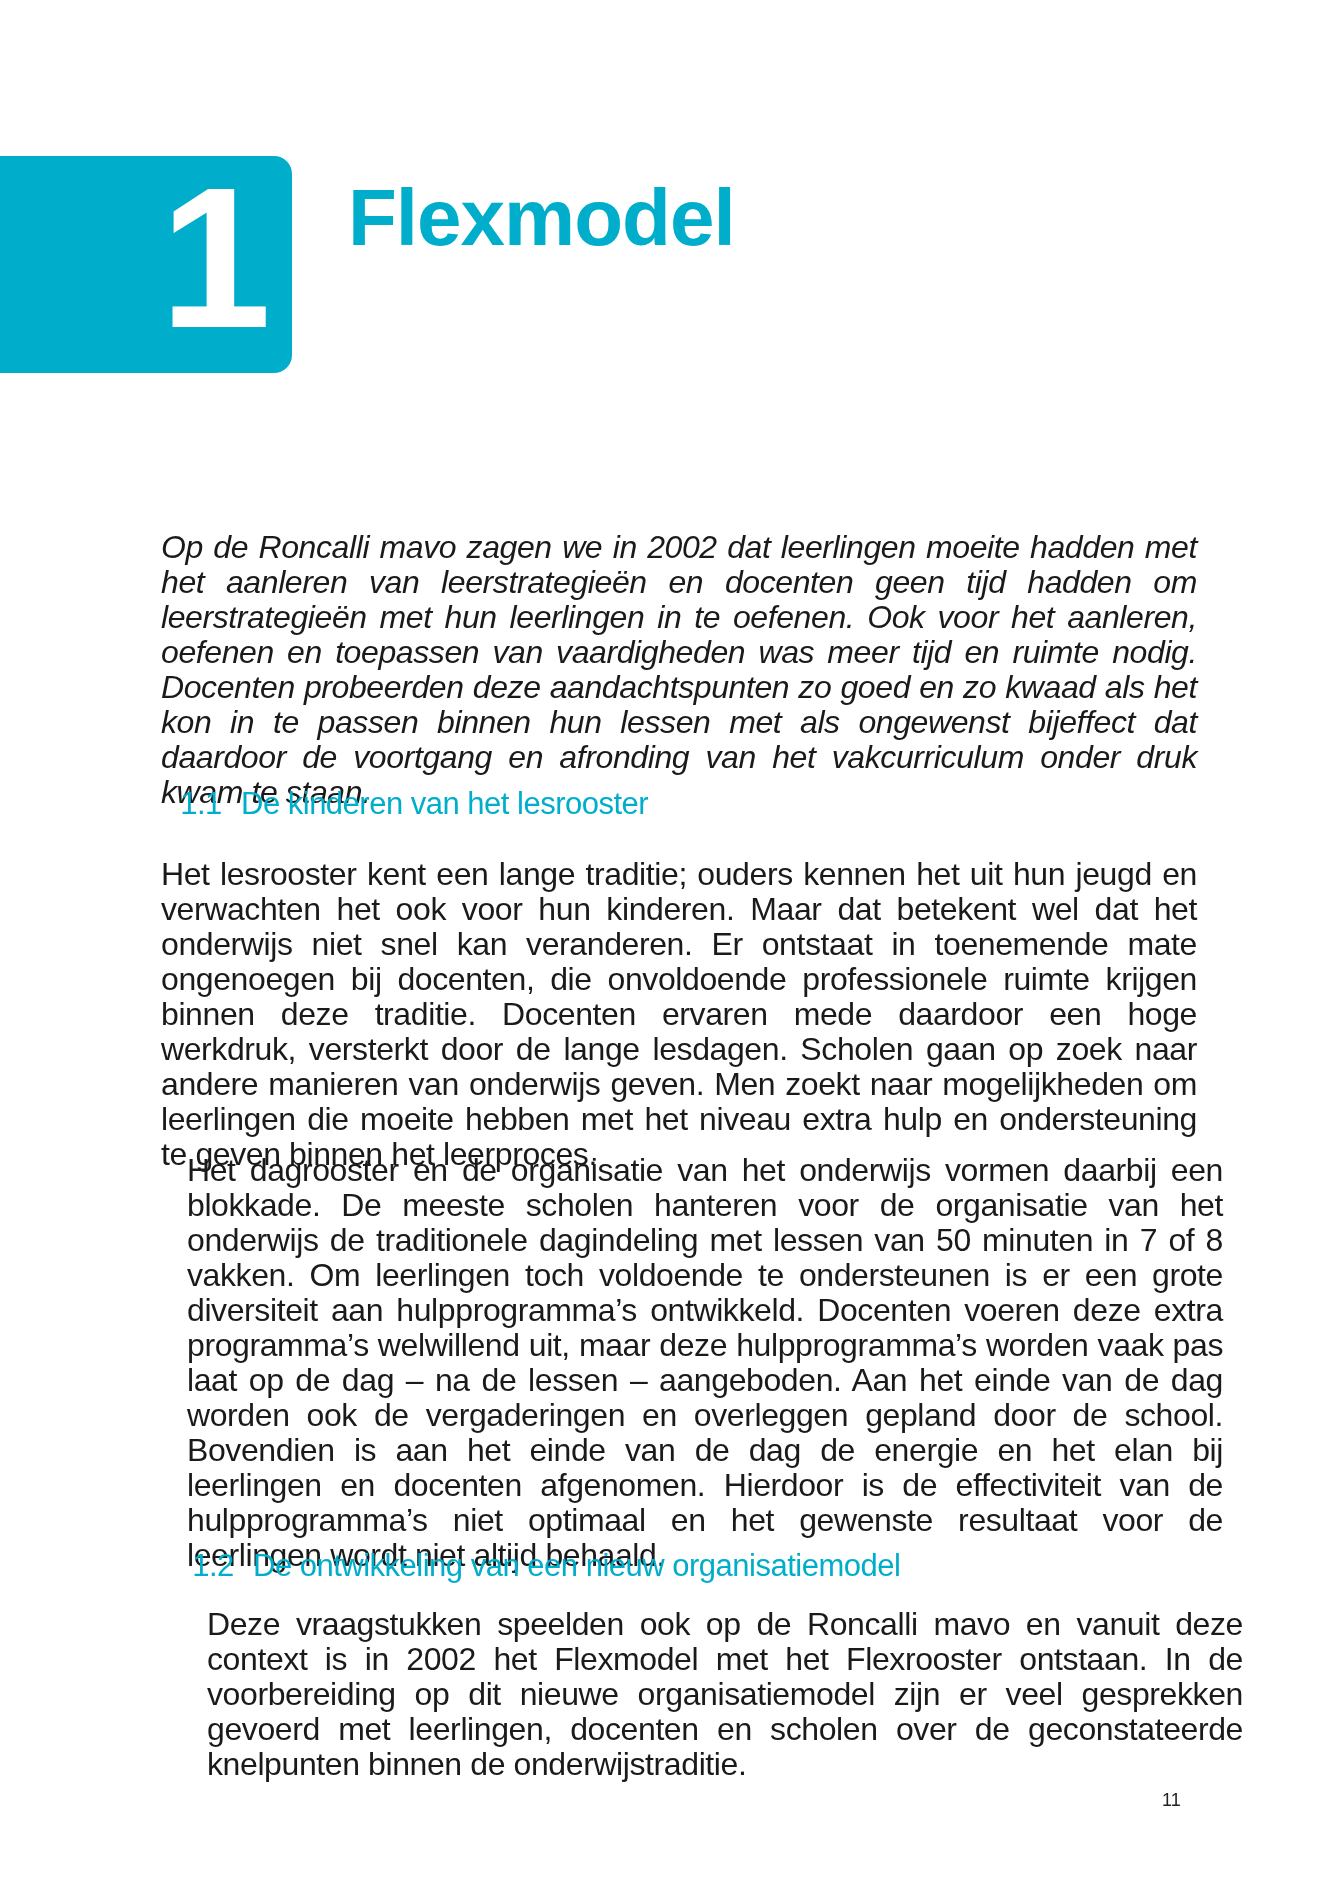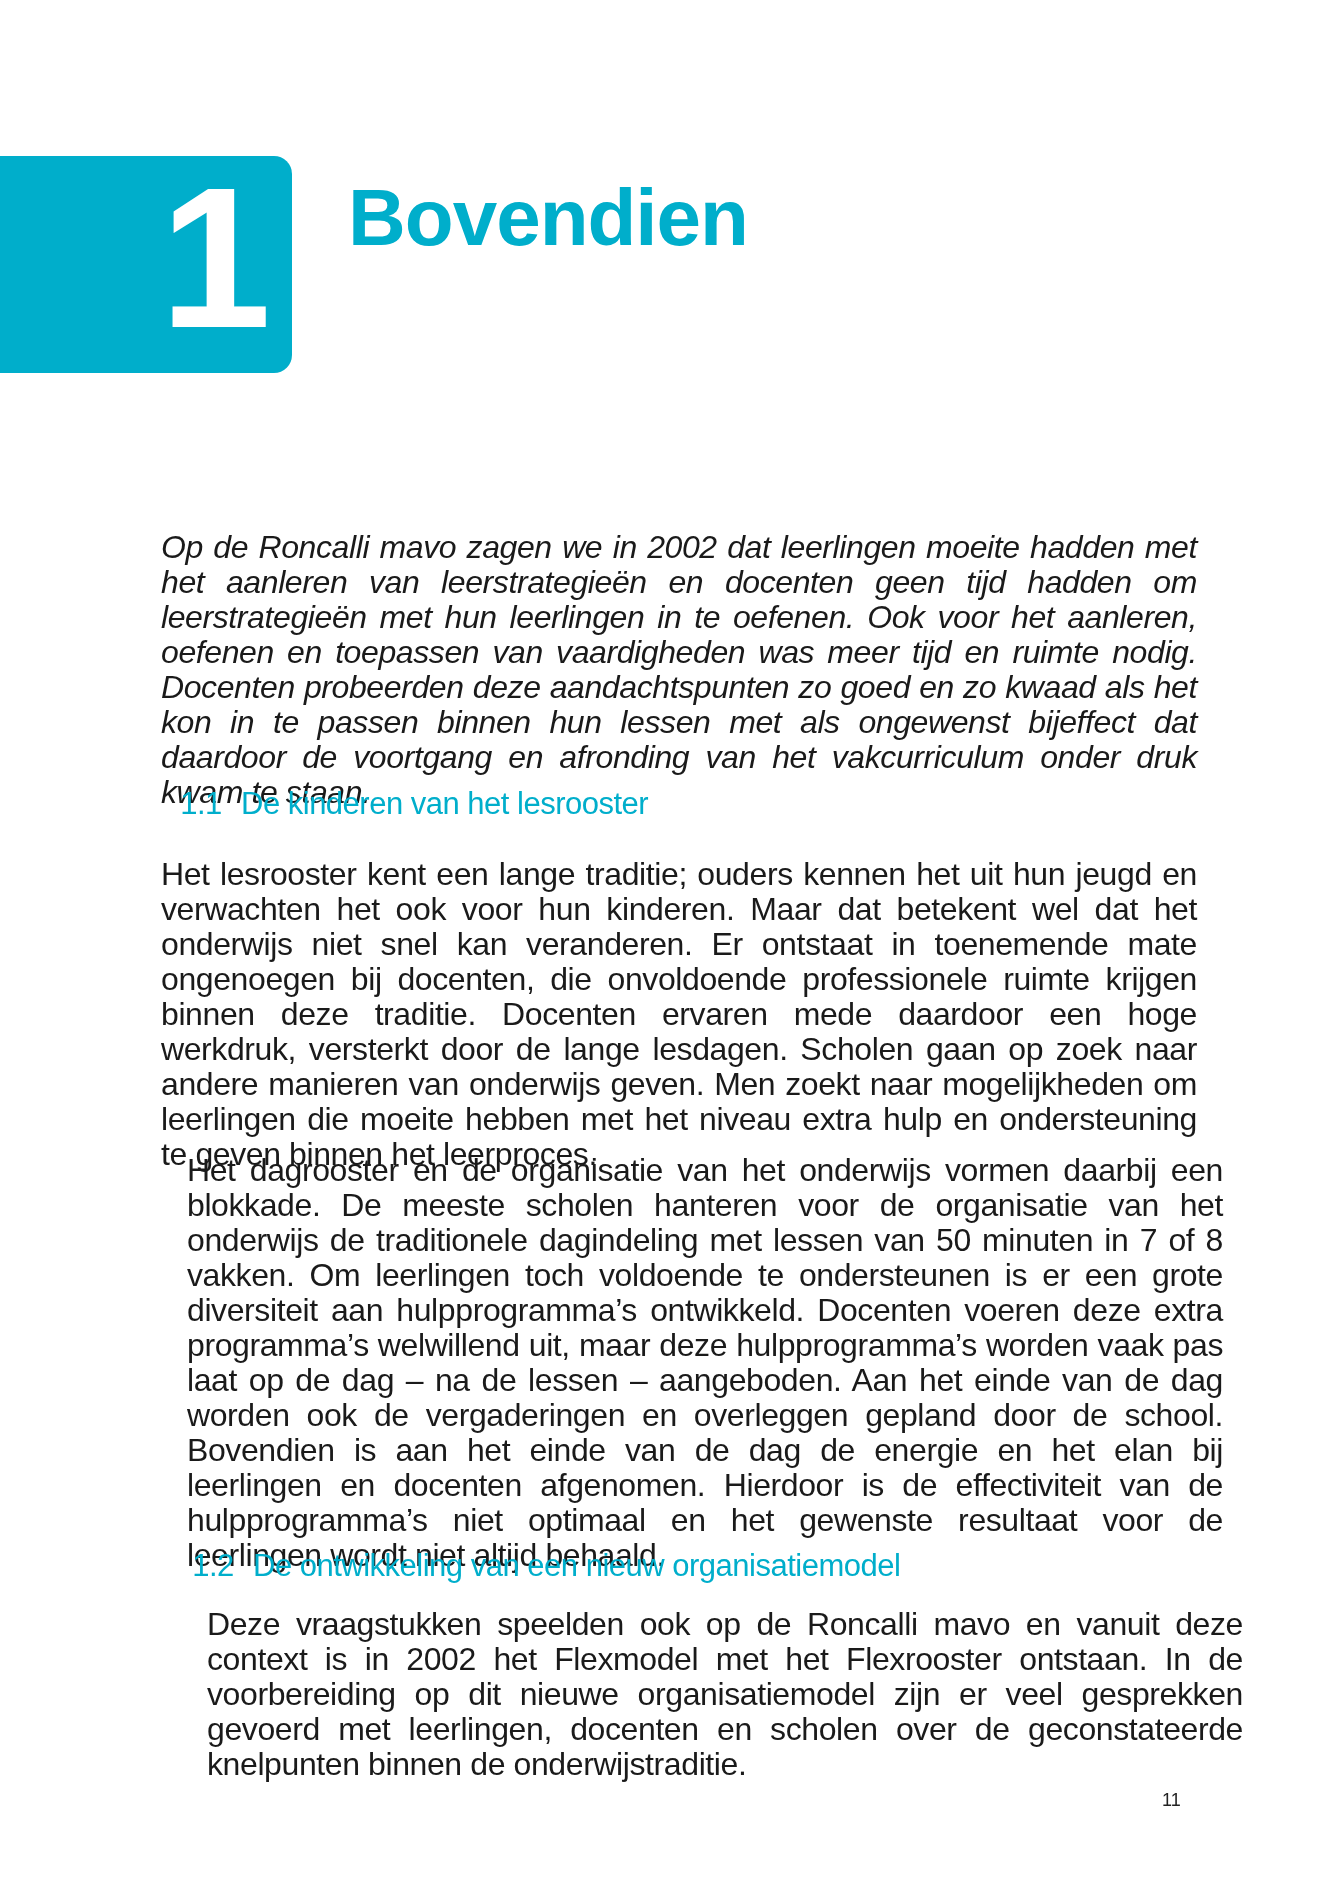--- a/index.html
+++ b/index.html
@@ -23,21 +23,21 @@
   .p11b { top: 1153px; margin-left: 26px; }
   .h12 { top: 1538px; }
   .p12 { top: 1607px; margin-left: 46px; }
   .page-number { position: absolute; left: 1162px; top: 1790px; font-size: 18px; color: #222; }
 </style>
 </head>
 <body>
 
 <div class="chapter-box" style="background:#00AECB;"></div>
 <div class="chapter-num">1</div>
-<h1 class="chapter-title" style="margin:0;color:#00AECB;">Bovendien</h1>
+<h1 class="chapter-title" style="margin:0;color:#00AECB;">Flexmodel</h1>
 
 <div class="text-block intro">
   <p>Op de Roncalli mavo zagen we in 2002 dat leerlingen moeite hadden met het aanleren van leerstrategieën en docenten geen tijd hadden om leerstrategieën met hun leerlingen in te oefenen. Ook voor het aanleren, oefenen en toepassen van vaardigheden was meer tijd en ruimte nodig. Docenten probeerden deze aandachtspunten zo goed en zo kwaad als het kon in te passen binnen hun lessen met als ongewenst bijeffect dat daardoor de voortgang en afronding van het vakcurriculum onder druk kwam te staan.</p>
 </div>
 
 <h2 class="section-heading h11" style="margin:0;color:#00AECB;font-weight:normal;">
   <span class="num">1.1</span><span>De kinderen van het lesrooster</span>
 </h2>
 
 <div class="text-block p11a">

